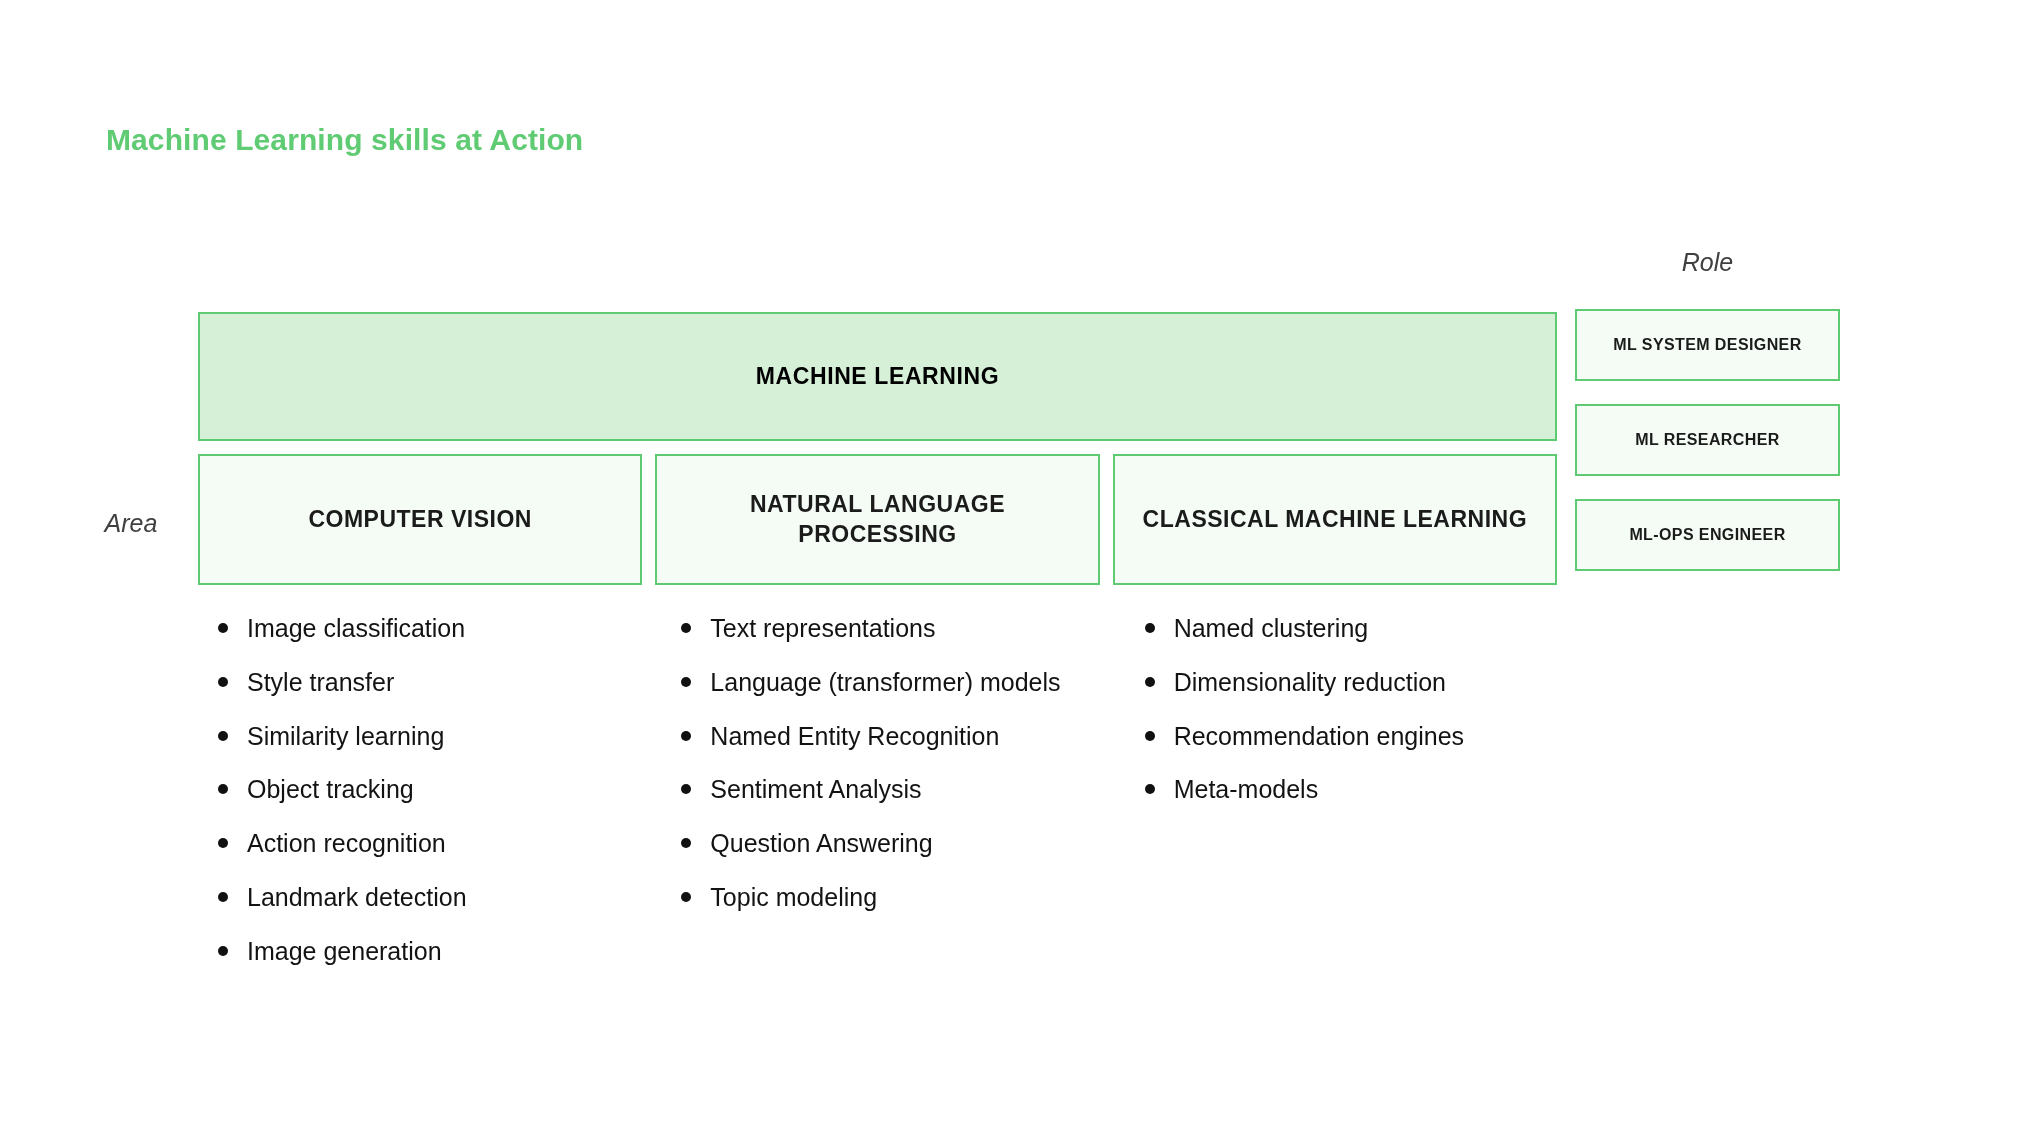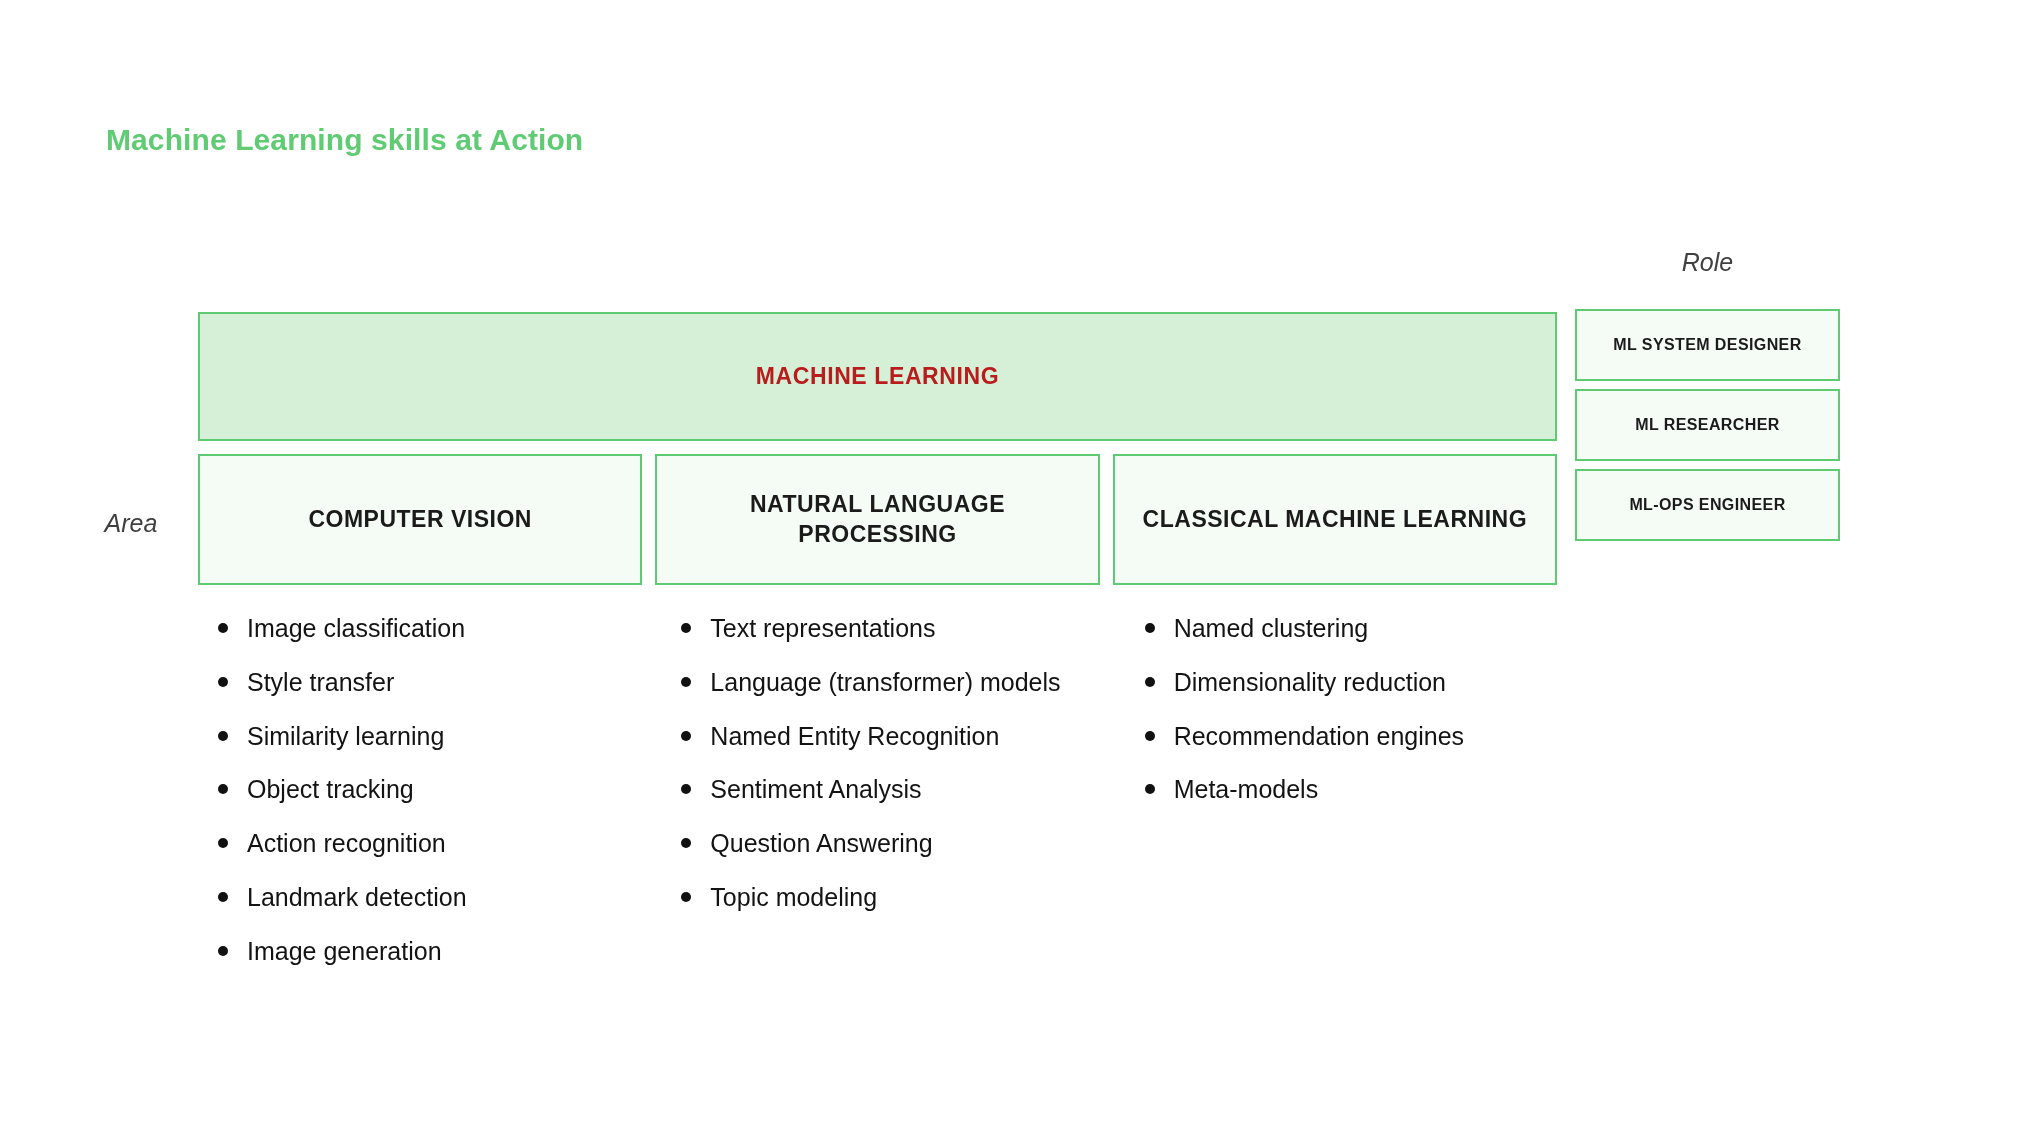--- a/index.html
+++ b/index.html
@@ -51,21 +51,21 @@
 
   
   .gbox {
     position: absolute;
     box-sizing: border-box;
     border: 2px solid #5ecb73;
     display: flex;
     align-items: center;
     justify-content: center;
     text-align: center;
-    color: #b91c1c;
+    color: #000000;
   }
 
   
   #ml-banner {
     left: 198px;
     top: 312px;
     width: 1359px;
     height: 129px;
     background: #d6f0d8;
     font-size: 23px;
@@ -102,21 +102,21 @@
   }
 
   
   #role-col {
     position: absolute;
     left: 1575px;
     top: 309px;
     width: 265px;
     display: flex;
     flex-direction: column;
-    gap: 8px;
+    gap: 23px;
   }
   .role-box {
     position: relative;
     box-sizing: border-box;
     height: 72px;
     border: 2px solid #5ecb73;
     background: #f4fcf5;
     display: flex;
     align-items: center;
     justify-content: center;

